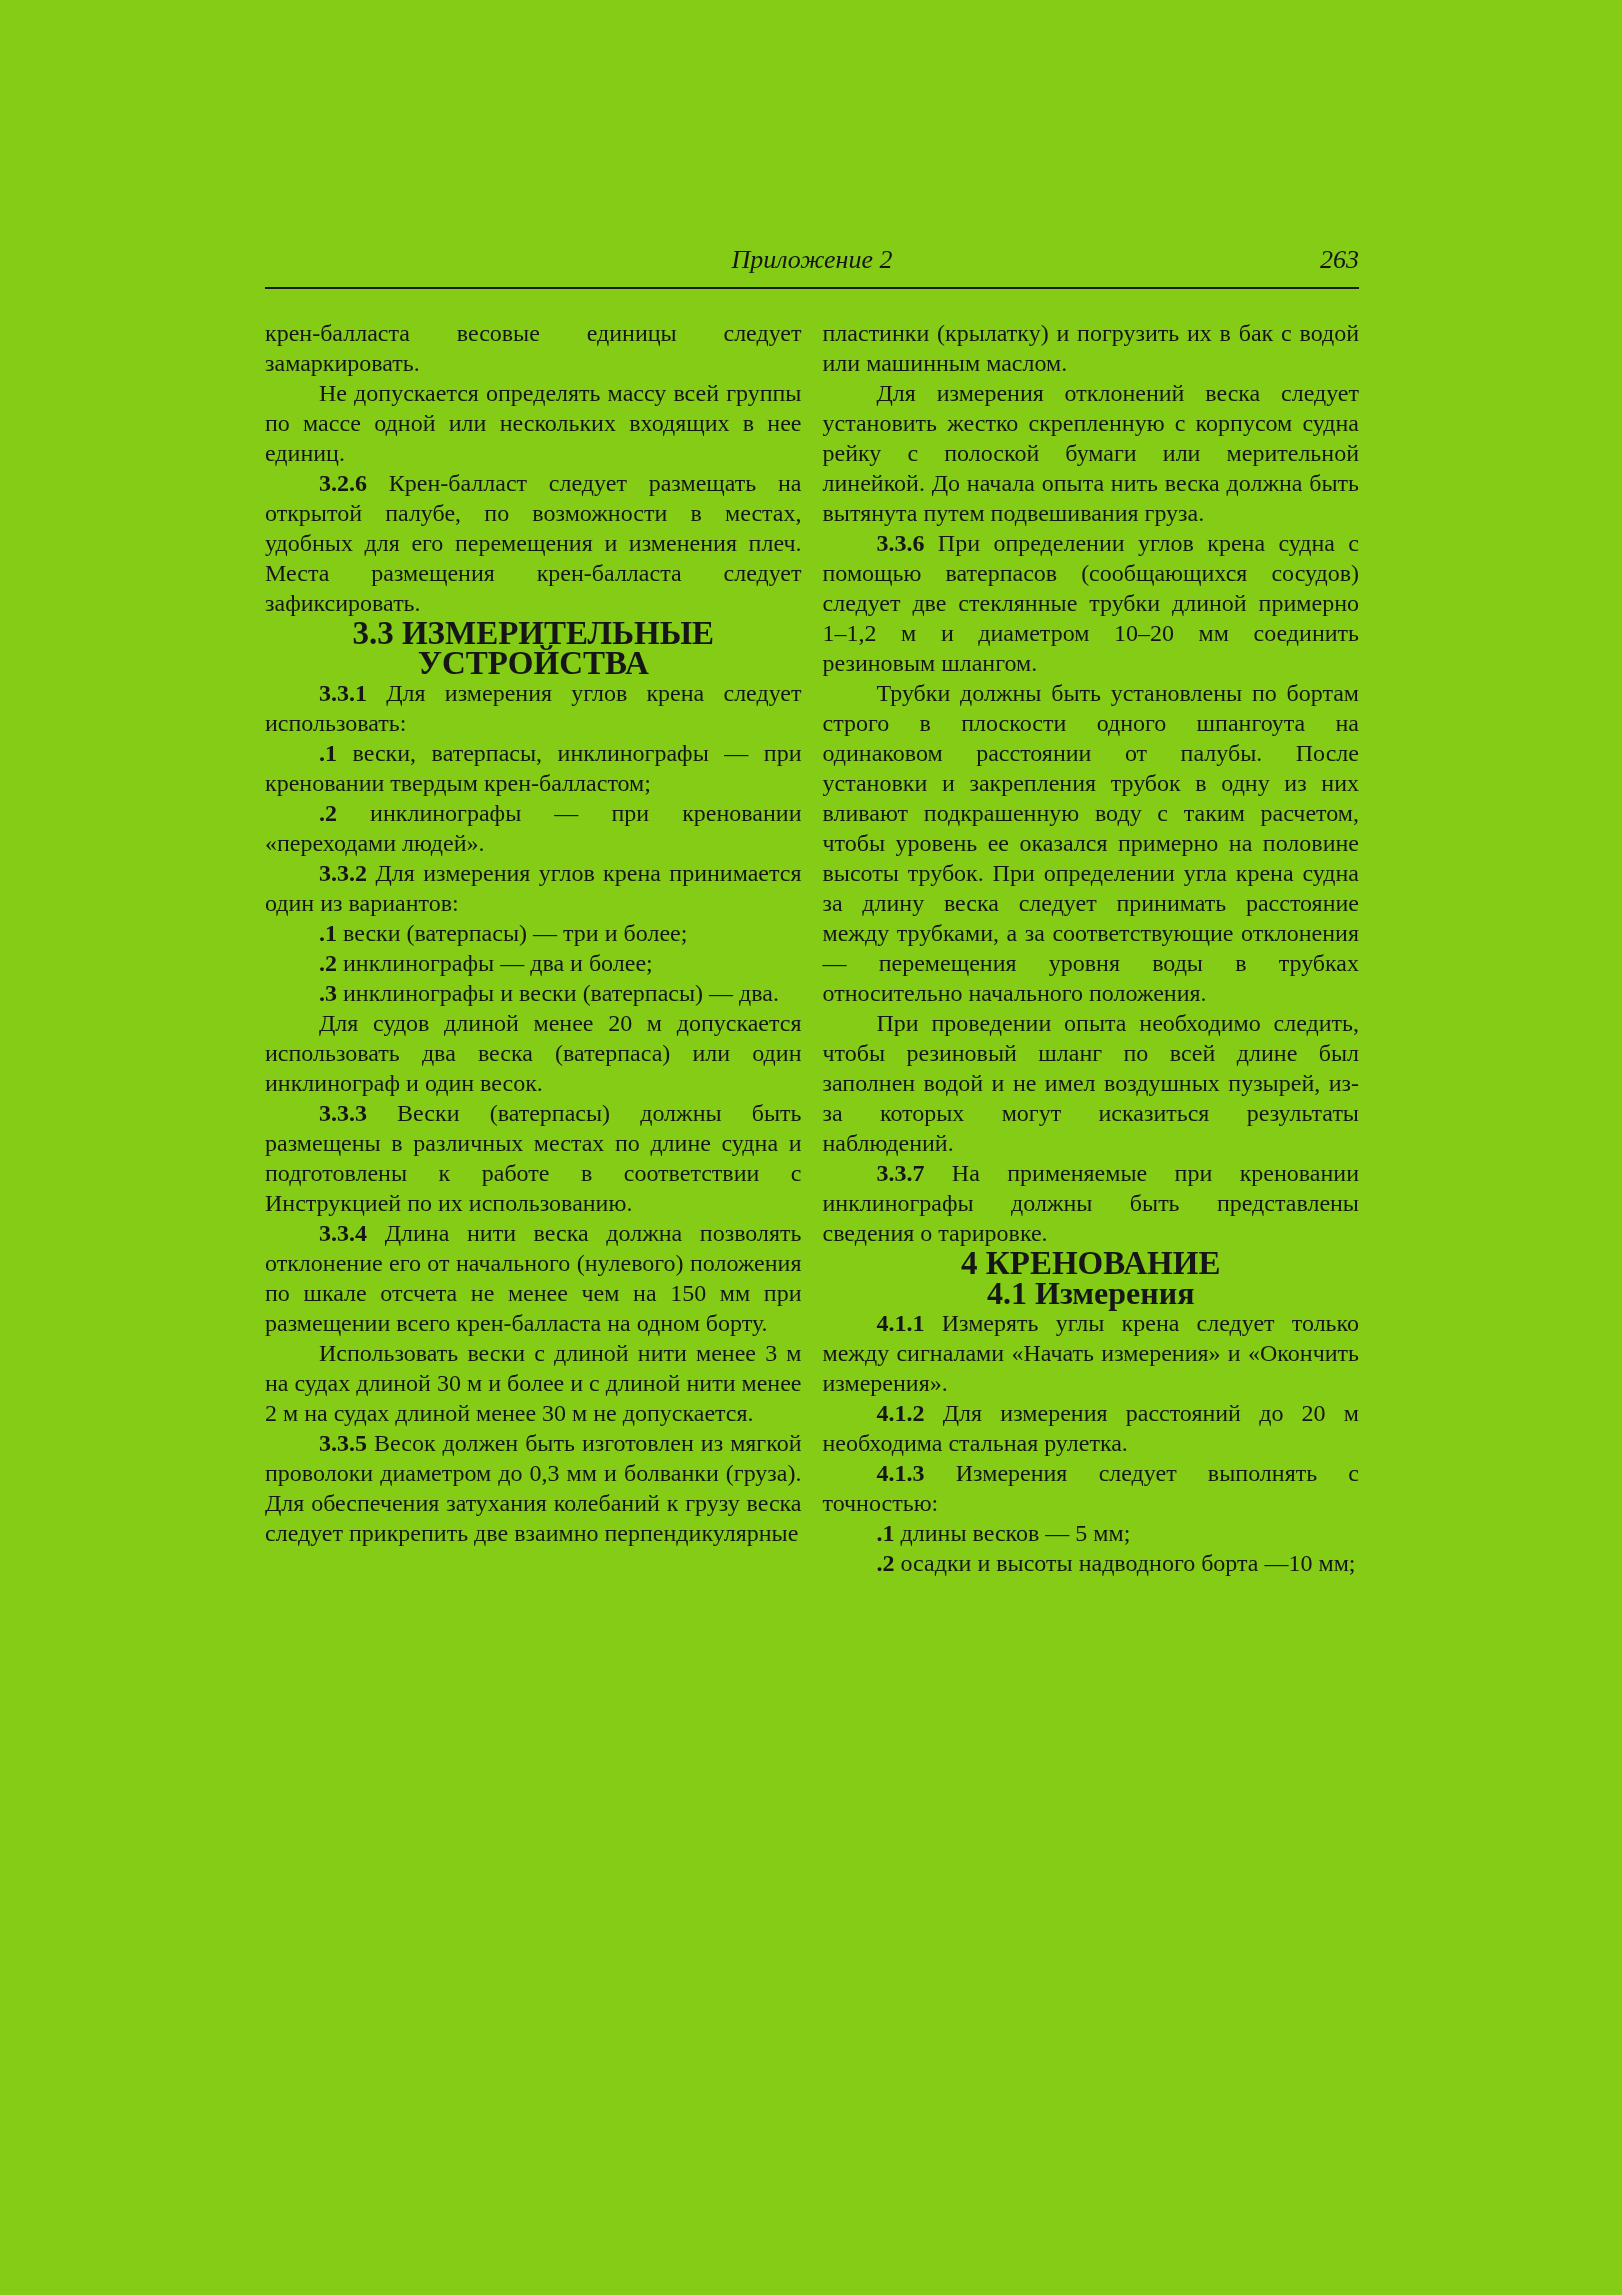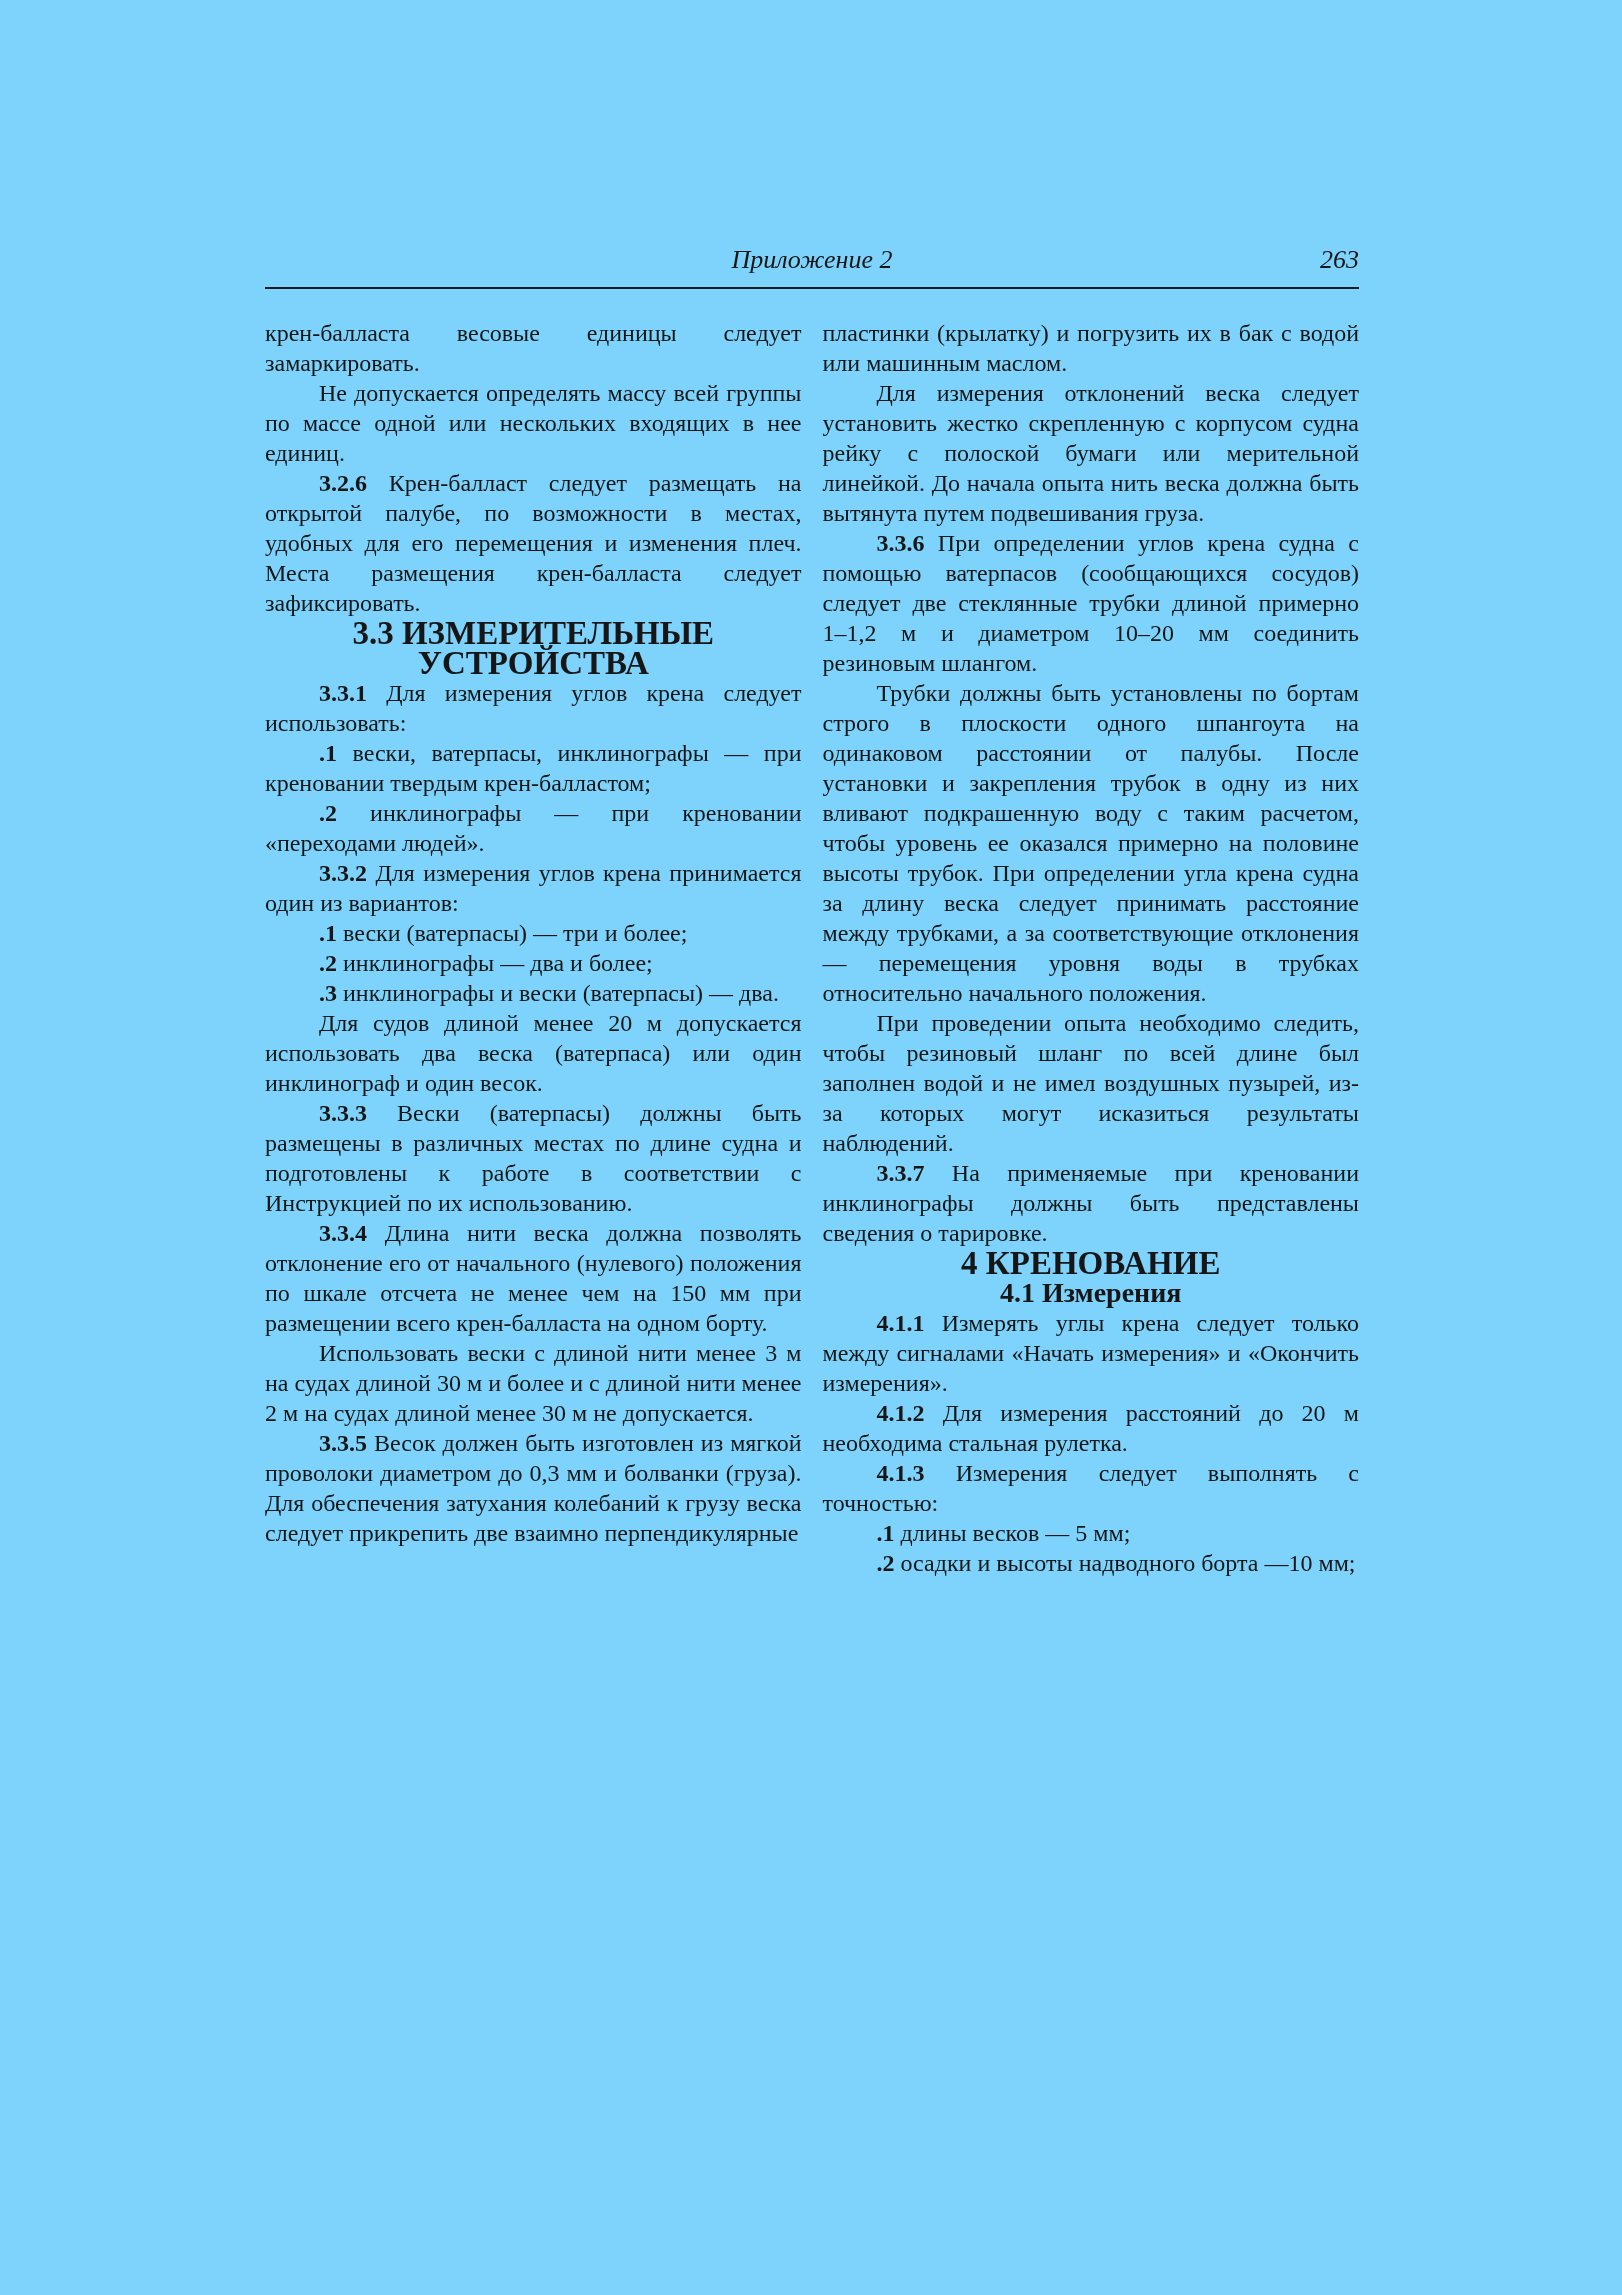--- a/index.html
+++ b/index.html
@@ -4,21 +4,21 @@
 <style>
   html, body {
     margin: 0;
     padding: 0;
     background: #ffffff;
   }
   .page {
     position: relative;
     width: 1623px;
     height: 2295px;
-    background: #7dd3fc;
+    background: #84cc16;
     color: #161616;
     font-family: "Liberation Serif", "DejaVu Serif", serif;
     overflow: hidden;
   }
   .content {
     position: absolute;
     left: 265px;
     top: 241px;
     width: 1094px;
   }
@@ -72,21 +72,21 @@
     text-align: center;
     font-weight: bold;
     font-size: 33px;
     margin-top: 37px;
     margin-bottom: 19.6px;
   }
   .h2 {
     text-indent: 0;
     text-align: center;
     font-weight: bold;
-    font-size: 28px;
+    font-size: 32px;
     margin-top: 22px;
     margin-bottom: 14.4px;
   }
 </style>
 </head>
 <body>
 
 <div class="page">
   <div class="content">
     <div class="header">

